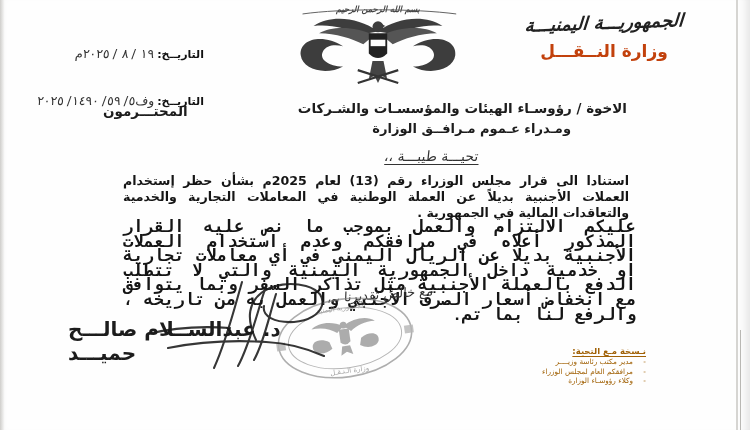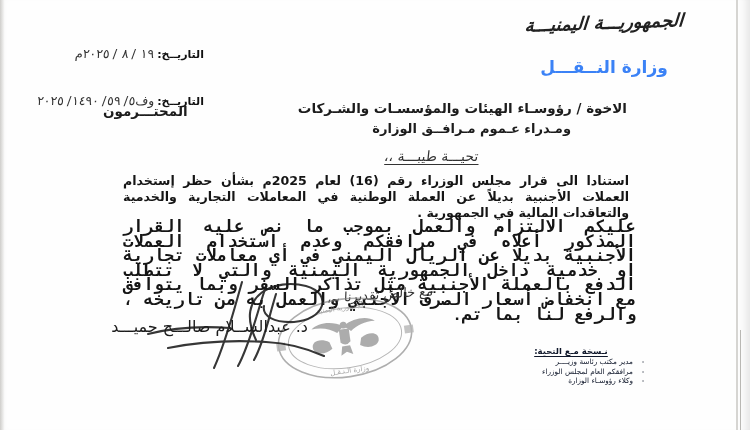--- a/index.html
+++ b/index.html
@@ -23,48 +23,48 @@
   .meta-label { font-weight:bold; font-size:11px; white-space:nowrap; color:#111;margin-top:32px; }
   .meta-value { font-size:12.5px; color:#2a2a2a; }
   .hand { font-style:italic; font-weight:400; letter-spacing:.5px; color:#333;
           transform:skewX(8deg); display:inline-block; }
   .dotted { flex:1; border-bottom:1.5px dotted #666; height:12px; min-width:90px; }
 
   
   .hdr { right:26px; top:12px; width:240px; text-align:center; }
   .republic { font-size:18px; font-weight:bold; font-style:italic; color:#222;
               transform:skewX(-6deg) rotate(-2deg); letter-spacing:1px; }
-  .ministry { font-size:17px; font-weight:bold; color:#3b82f6; margin-top:24px; letter-spacing:1px; }
+  .ministry { font-size:17px; font-weight:bold; color:#c2410c; margin-top:8px; letter-spacing:1px; }
 
   
   .addressee { right:123px; top:100px; width:506px; text-align:right; }
   .addr1 { font-weight:bold; font-size:13.5px; }
   .addr2 { font-weight:bold; font-size:13px; padding-right:56px; margin-top:5px; }
   .honorific { left:103px; top:103px; font-weight:bold; font-size:13.5px; }
 
   .greeting { left:383px; top:148px; font-size:14px; font-weight:bold; }
   .greeting .hand { text-decoration:underline; text-underline-offset:3px; text-decoration-thickness:1px; }
 
   
   .para { text-align:justify; direction:rtl; font-weight:bold; color:#151515; }
   .para1 { right:121px; top:173px; width:506px; font-size:12.6px; line-height:16px; }
   .para2 { right:114px; top:221px; width:513px; font-size:17px; line-height:14.6px;font-family:Liberation Mono, monospace; }
 
   .closing { left:326px; top:287px; font-size:13px; font-weight:bold; transform:rotate(-4deg); }
 
   
-  .sig-name { left:68px; top:317px; width:240px; text-align:right; font-weight:normal; font-size:16px; letter-spacing:.5px; }
+  .sig-name { left:68px; top:317px; width:240px; text-align:left; font-weight:bold; font-size:20px; letter-spacing:.5px; }
   .sig-title { left:112px; top:340px; width:165px; text-align:center; font-weight:bold; font-size:14px; }
   .scribble { left:138px; top:276px; width:215px; height:102px; pointer-events:none; }
 
   
   .stamp { left:274px; top:296px; width:142px; height:84px; transform:rotate(-8deg); opacity:.62; }
 
   
-  .copies { right:104px; top:346px; width:150px; direction:rtl; text-align:center; color:#0f172a; }
+  .copies { right:104px; top:346px; width:150px; direction:rtl; text-align:right; color:#a16207; }
   .copies-head { font-weight:bold; font-size:8.5px; text-decoration:underline; text-underline-offset:2px; margin-bottom:1px; }
   .copy-item { display:flex; direction:rtl; gap:7px; font-size:7.3px; line-height:9.6px; }
   .copy-item .dash { width:6px; }
 
   svg text { font-family:"DejaVu Sans", sans-serif; }
 </style>
 </head>
 <body>
 
 <div class="page">
@@ -77,37 +77,64 @@
     <div class="meta-row">
       <span class="meta-label">التاريــخ:</span>
       <span class="meta-value hand">١٩ / ٨ / ٢٠٢٥م</span>
     </div>
     <div class="meta-row">
       <span class="meta-label">التاريــخ:</span>
       <span class="meta-value hand">وف٥/ ٥٩/ ١٤٩٠/ ٢٠٢٥</span>
     </div>
   </div>
 
+  <div class="abs" style="left:283px; top:2px; width:190px; height:92px;">
+    <svg viewBox="0 0 200 100" width="190" height="92">
+      <g fill="#3d3d3d" stroke="#3d3d3d">
+
+        <text x="100" y="11" font-size="9" font-style="italic" font-weight="bold" text-anchor="middle" fill="#444" stroke="none">بسم الله الرحمن الرحيم</text>
+        <path d="M18,13 C60,7 140,7 185,13" fill="none" stroke="#555" stroke-width="1"></path>
+
+        <path d="M100,32 C78,16 48,14 30,26 C48,24 66,28 78,36 Z" stroke="none"></path>
+        <path d="M100,32 C122,16 152,14 170,26 C152,24 134,28 122,36 Z" stroke="none"></path>
+        <path d="M96,36 C74,26 50,26 36,34 C54,34 72,40 84,46 Z" stroke="none" fill="#555"></path>
+        <path d="M104,36 C126,26 150,26 164,34 C146,34 128,40 116,46 Z" stroke="none" fill="#555"></path>
+
+        <path d="M62,48 C40,34 14,40 16,58 C18,74 44,80 62,70 C46,70 36,62 40,54 C44,46 54,46 62,48 Z" stroke="none"></path>
+        <path d="M138,48 C160,34 186,40 184,58 C182,74 156,80 138,70 C154,70 164,62 160,54 C156,46 146,46 138,48 Z" stroke="none"></path>
+
+        <circle cx="100" cy="27" r="6" stroke="none"></circle>
+        <path d="M100,22 L108,26 L100,30 Z" stroke="none"></path>
+
+        <path d="M90,34 L110,34 L110,56 Q100,66 90,56 Z" fill="#222" stroke="none"></path>
+        <rect x="92" y="41" width="16" height="7" fill="#fdfdfd" stroke="none"></rect>
+
+        <path d="M94,64 L90,84 L96,80 L100,88 L104,80 L110,84 L106,64 Z" stroke="none" fill="#444"></path>
+
+        <path d="M78,88 L122,74 M78,74 L122,88" fill="none" stroke="#333" stroke-width="2.4"></path>
+      </g>
+    </svg>
+  </div>
 
   <div class="abs hdr">
     <div class="republic">الجمهوريـــة اليمنيـــة</div>
     <div class="ministry">وزارة النــقـــل</div>
   </div>
 
   <div class="abs addressee">
     <div class="addr1">الاخوة / رؤوسـاء الهيئات والمؤسسـات والشـركات</div>
     <div class="addr2">ومـدراء عـموم مـرافــق الوزارة</div>
   </div>
   <div class="abs honorific">المحتـــرمون</div>
 
   <div class="abs greeting">
     <span class="hand">تحيـــة طيبـــة ،،</span>
   </div>
 
-  <div class="abs para para1">استنادا الى قرار مجلس الوزراء رقم (16) لعام 2025م بشأن حظر إستخدام العملات الأجنبية بديلاً عن العملة الوطنية في المعاملات التجارية والخدمية والتعاقدات المالية في الجمهورية .</div>
+  <div class="abs para para1">استنادا الى قرار مجلس الوزراء رقم (13) لعام 2025م بشأن حظر إستخدام العملات الأجنبية بديلاً عن العملة الوطنية في المعاملات التجارية والخدمية والتعاقدات المالية في الجمهورية .</div>
   <div class="abs para para2">عليكم الالتزام والعمل بموجب ما نص عليه القرار المذكور أعلاه في مرافقكم وعدم استخدام العملات الأجنبية بديلا عن الريال اليمني في أي معاملات تجارية او خدمية داخل الجمهورية اليمنية والتي لا تتطلب الدفع بالعملة الأجنبية مثل تذاكر السفر وبما يتوافق مع انخفاض أسعار الصرف الأجنبي والعمل به من تاريخه ، والرفع لنا بما تم.</div>
 
   <div class="abs closing">
     <span class="hand">مع خالص تقديرنا ،،،</span>
   </div>
 
   <div class="abs stamp">
     <svg viewBox="0 0 142 84" width="142" height="84">
       <ellipse cx="71" cy="42" rx="67" ry="39" fill="none" stroke="#7e7e7e" stroke-width="1.6"></ellipse>
       <ellipse cx="71" cy="42" rx="57" ry="30" fill="none" stroke="#8a8a8a" stroke-width="1"></ellipse>

